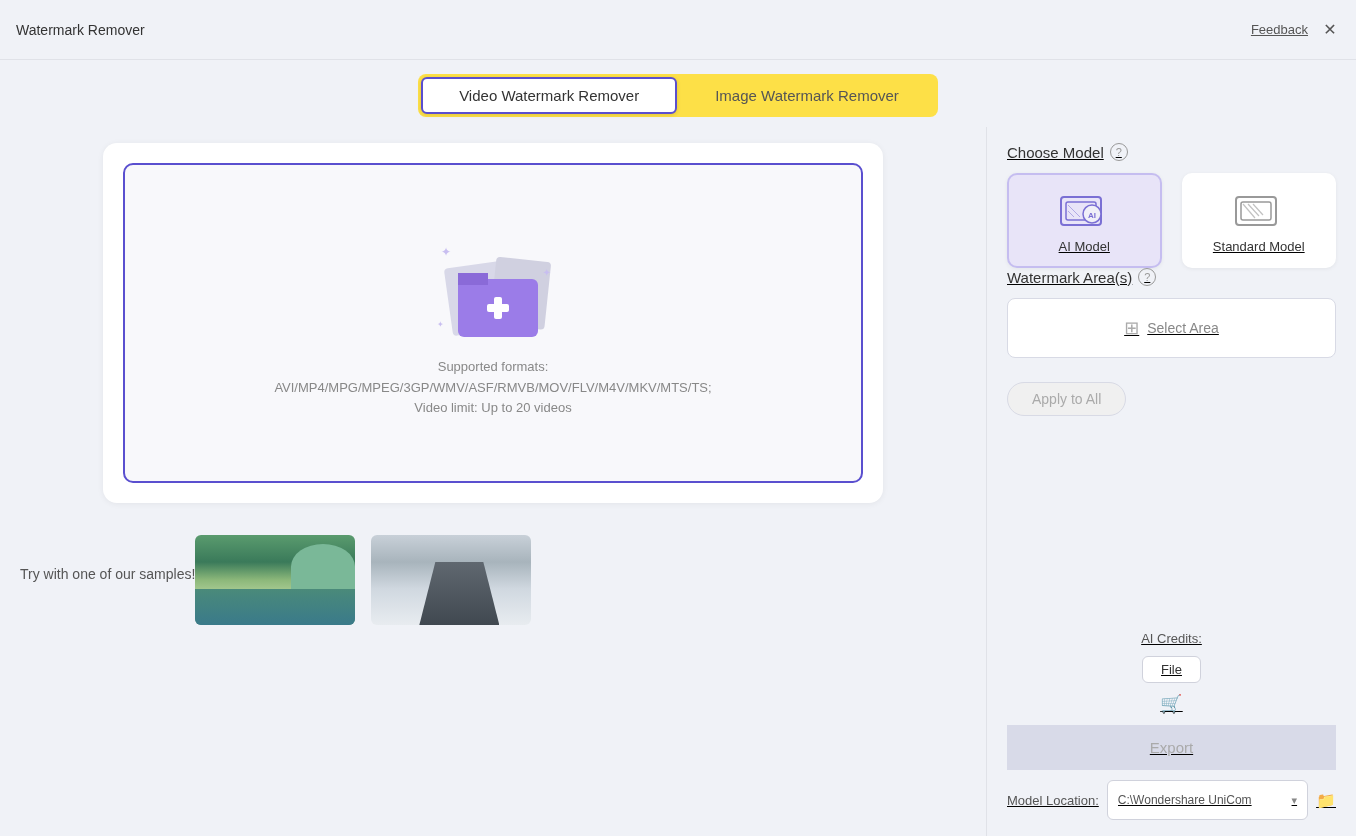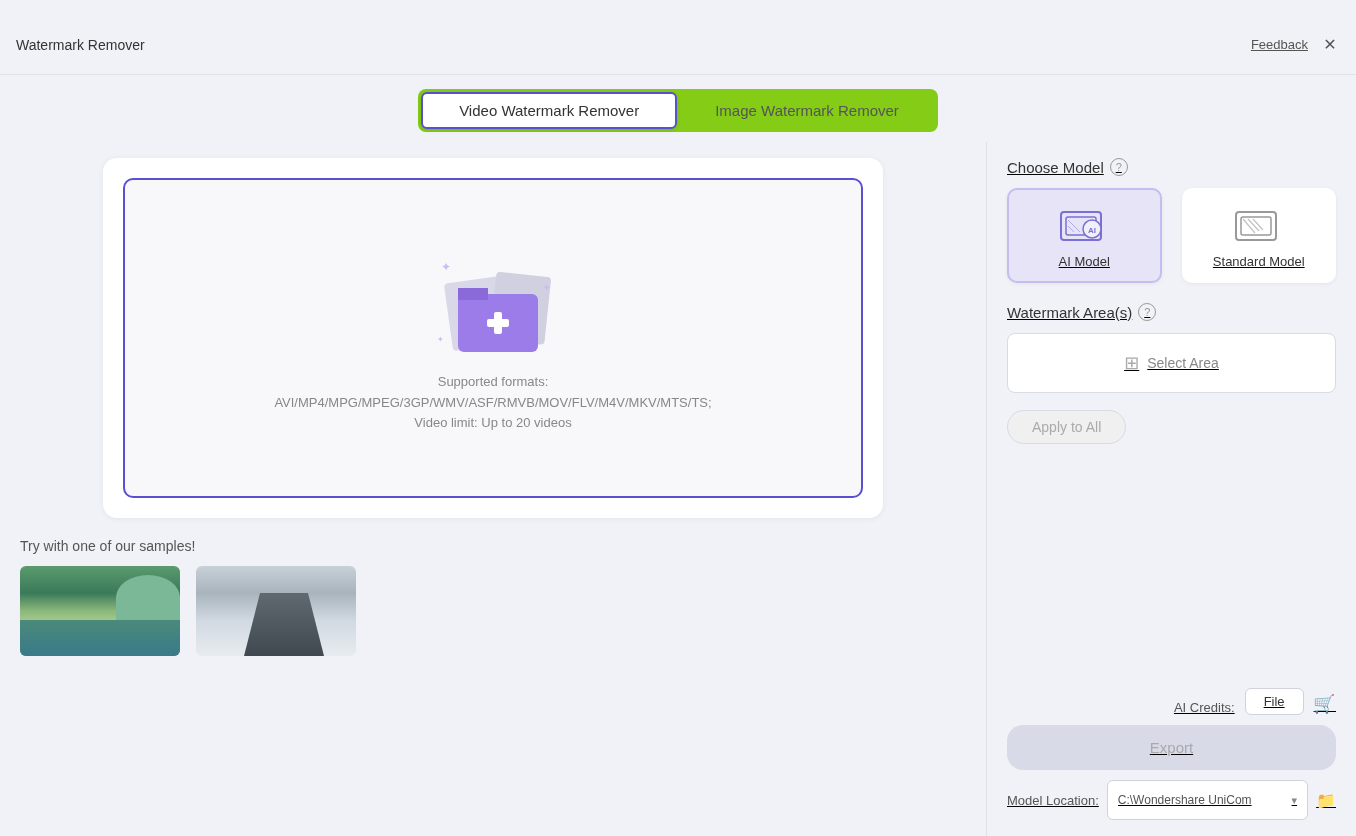--- a/index.html
+++ b/index.html
@@ -16,21 +16,20 @@
     
     .title-bar {
       display: flex;
       align-items: center;
       justify-content: space-between;
       background: #f0f2f7;
       padding: 0 16px;
       height: 60px;
       border-bottom: 1px solid #e0e2e8;
       flex-shrink: 0;
-      margin-top: 15px;
     }
     .title-bar-left {
       font-size: 14px;
       color: #333;
       font-weight: 500;
     }
     .title-bar-right {
       display: flex;
       align-items: center;
       gap: 12px;
@@ -56,21 +55,21 @@
     .tab-bar {
       display: flex;
       justify-content: center;
       align-items: center;
       padding: 14px 0 10px 0;
       background: #f0f2f7;
       flex-shrink: 0;
     }
     .tab-container {
       display: flex;
-      background: #84cc16;
+      background: #fde047;
       border-radius: 8px;
       padding: 3px;
       gap: 2px;
     }
     .tab-btn {
       padding: 8px 36px;
       border-radius: 6px;
       border: none;
       cursor: pointer;
       font-size: 15px;
@@ -141,23 +140,24 @@
     }
     .upload-formats {
       font-size: 13px;
       color: #888;
       text-align: center;
       line-height: 1.6;
     }
 
     
     .samples-section {
-      margin-top: 20px;
-      display: flex;
-      flex-direction: column;
+      margin-top: 32px;
+      display: flex;
+      flex-direction: row;
+      align-items: center;
       width: 100%;
     }
     .samples-label {
       font-size: 14px;
       color: #555;
       margin-bottom: 12px;
     }
     .samples-row {
       display: flex;
       gap: 16px;
@@ -235,21 +235,20 @@
       font-size: 11px;
       color: #999;
       cursor: pointer;
       flex-shrink: 0;
     }
 
     
     .model-grid {
       display: flex;
       gap: 20px;
-      margin-bottom: 20px;
     }
     .model-card {
       flex: 1;
       background: #fff;
       border-radius: 10px;
       padding: 16px 10px 12px 10px;
       display: flex;
       flex-direction: column;
       align-items: center;
       cursor: pointer;
@@ -269,21 +268,21 @@
       justify-content: center;
     }
     .model-label {
       font-size: 13px;
       color: #333;
       font-weight: 500;
     }
 
     
     .watermark-section {
-      margin-bottom: 17px;
+      margin-bottom: 24px;
     }
     .select-area-btn {
       width: 100%;
       background: #fff;
       border: 1.5px solid #d8dae5;
       border-radius: 8px;
       padding: 18px;
       display: flex;
       align-items: center;
       justify-content: center;
@@ -314,23 +313,24 @@
     .right-spacer { flex: 1; }
 
     
     .right-bottom {
       display: flex;
       flex-direction: column;
       gap: 10px;
     }
     .ai-credits-row {
       display: flex;
-      align-items: flex-end;
+      align-items: center;
       justify-content: flex-end;
       gap: 10px;
+      flex-direction: column;
     }
     .ai-credits-label {
       font-size: 13px;
       color: #555;
     }
     .login-btn {
       background: #fff;
       border: 1.5px solid #d0d2dc;
       border-radius: 6px;
       padding: 5px 18px;
@@ -340,21 +340,21 @@
     }
     .cart-icon {
       color: #7a6fd4;
       font-size: 18px;
       cursor: pointer;
     }
     .export-btn {
       width: 100%;
       background: #d8dae8;
       border: none;
-      border-radius: 16px;
+      border-radius: 0;
       padding: 14px;
       font-size: 15px;
       color: #aaa;
       cursor: not-allowed;
       font-weight: 500;
     }
     .file-location-row {
       display: flex;
       align-items: center;
       gap: 8px;

